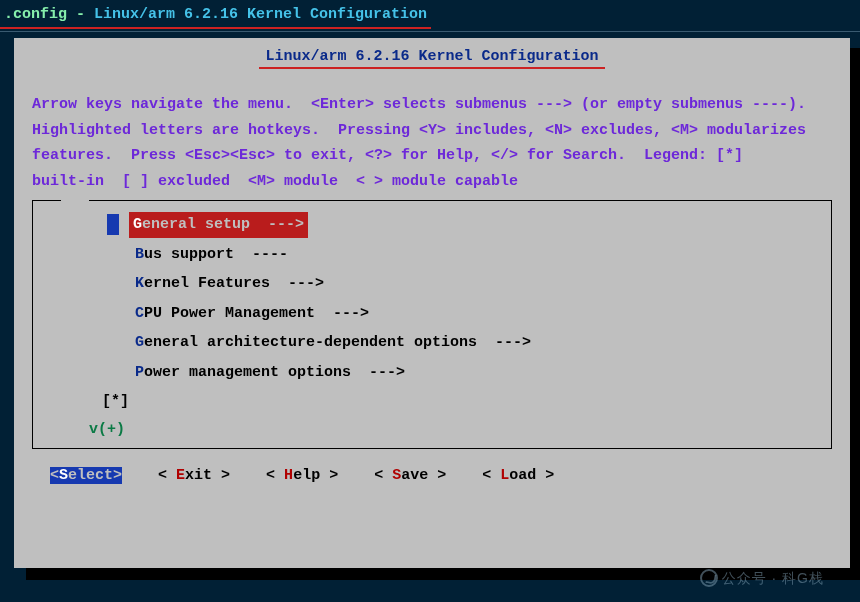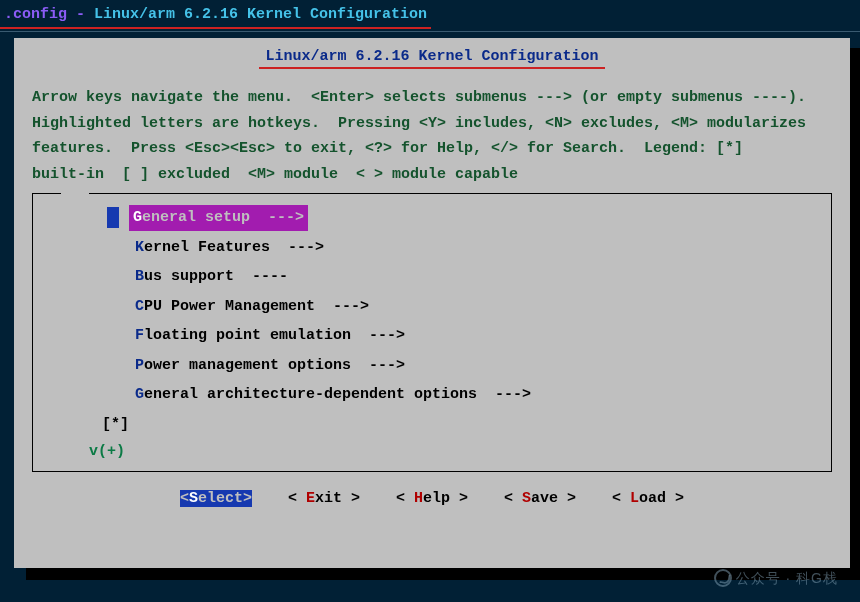--- a/index.html
+++ b/index.html
@@ -14,21 +14,21 @@
     height: 602px;
     overflow: hidden;
     color: #000;
   }
   .titlebar {
     padding: 6px 4px 4px 4px;
     color: #3da1c4;
     border-bottom: 2px solid #cc2222;
     display: inline-block;
   }
-  .titlebar .dim { color: #8b5cf6; }
+  .titlebar .dim { color: #86efac; }
   .titlebar .bright { color: #45c2e8; }
   .rule {
     height: 1px;
     background: #3a5a70;
     margin-top: 2px;
     margin-bottom: 6px;
     width: 100%;
   }
   .shadowbox {
     margin: 4px 10px 0 14px;
@@ -48,22 +48,22 @@
   .panel-title {
     text-align: center;
     color: #0a2a8a;
   }
   .panel-title .underline {
     display: inline-block;
     border-bottom: 2px solid #cc2222;
     padding: 0 6px 2px 6px;
   }
   .help {
-    color: #14532d;
-    margin-top: 16px;
+    color: #6d28d9;
+    margin-top: 23px;
     line-height: 1.7;
     white-space: pre-wrap;
   }
   .menu-frame {
     border: 1px solid #000;
     border-top: none;
     margin-top: 6px;
     padding: 10px 0 6px 0;
     position: relative;
   }
@@ -89,57 +89,56 @@
   }
   .mark {
     width: 40px;
     text-align: right;
     margin-right: 6px;
     color: #000;
   }
   .hot { color: #0a2a8a; }
   .item-label { white-space: pre; }
   .row-sel .selbar {
-    background: #a21caf;
+    background: #b91c1c;
     color: #bfbfbf;
     padding: 0 4px;
   }
   .row-sel .selcursor {
     background: #1639b0;
     width: 12px;
     display: inline-block;
     height: 1.4em;
     margin-right: 10px;
     margin-left: -28px;
   }
   .row-sel .hot { color: #fff; }
   .vplus {
     color: #0b7a45;
     padding-left: 56px;
     line-height: 1.7;
   }
   .button-row {
-    text-align: center;
     margin-top: 18px;
     letter-spacing: 0;
   }
   .btn {
     display: inline-block;
     margin: 0 18px;
     cursor: pointer;
   }
   .btn .hotb { color: #b00000; }
   .btn-sel {
     background: #1639b0;
     color: #bfbfbf;
   }
   .btn-sel .hotb { color: #fff; }
   .watermark {
     position: absolute;
-    right: 22px;
+    right: 36px;
     bottom: 14px;
     color: rgba(130,160,180,.5);
     font-family: sans-serif;
     font-weight: normal;
     font-size: 14px;
     letter-spacing: 1px;
   }
   .wm-icon {
     display:inline-block;
     width:18px;height:18px;
@@ -183,41 +182,37 @@
 
     <div class="menu-frame">
       <div id="menu-list">
           <div class="menu-row row-sel">
             <span class="mark"></span>
             <span class="selcursor"></span>
             <span class="selbar item-label"><span class="hot">G</span>eneral setup  ---&gt;</span>
           </div>
           <div class="menu-row">
             <span class="mark"></span>
+            <span class="item-label"><span class="hot">B</span>us support  ----</span>
+          </div>
+          <div class="menu-row">
+            <span class="mark"></span>
             <span class="item-label"><span class="hot">K</span>ernel Features  ---&gt;</span>
           </div>
           <div class="menu-row">
             <span class="mark"></span>
-            <span class="item-label"><span class="hot">B</span>us support  ----</span>
-          </div>
-          <div class="menu-row">
-            <span class="mark"></span>
             <span class="item-label"><span class="hot">C</span>PU Power Management  ---&gt;</span>
           </div>
           <div class="menu-row">
             <span class="mark"></span>
-            <span class="item-label"><span class="hot">F</span>loating point emulation  ---&gt;</span>
+            <span class="item-label"><span class="hot">G</span>eneral architecture-dependent options  ---&gt;</span>
           </div>
           <div class="menu-row">
             <span class="mark"></span>
             <span class="item-label"><span class="hot">P</span>ower management options  ---&gt;</span>
-          </div>
-          <div class="menu-row">
-            <span class="mark"></span>
-            <span class="item-label"><span class="hot">G</span>eneral architecture-dependent options  ---&gt;</span>
           </div>
           <div class="menu-row">
             <span class="mark">[*]</span>
           </div>
         </div>
       <div class="vplus">v(+)</div>
     </div>
 
     <div class="button-row" id="button-row"><span class="btn btn-sel">&lt;<span class="hotb">S</span>elect&gt;</span><span class="btn">&lt; <span class="hotb">E</span>xit &gt;</span><span class="btn">&lt; <span class="hotb">H</span>elp &gt;</span><span class="btn">&lt; <span class="hotb">S</span>ave &gt;</span><span class="btn">&lt; <span class="hotb">L</span>oad &gt;</span></div>
   </div>

